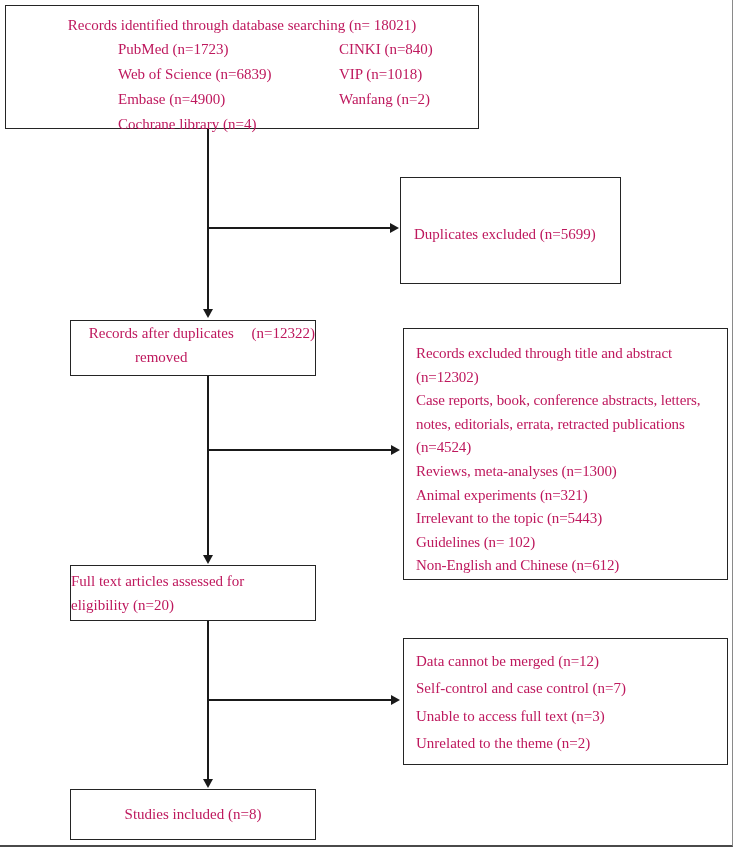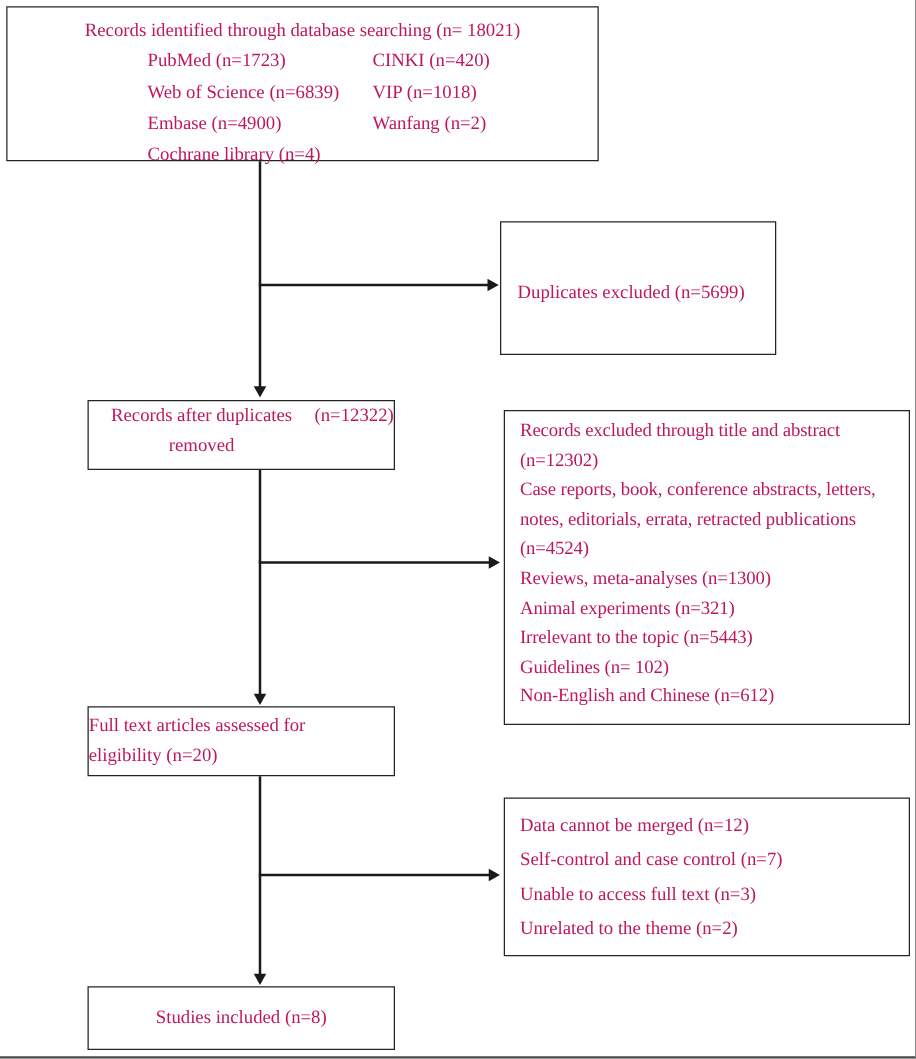--- a/index.html
+++ b/index.html
@@ -17,29 +17,29 @@
   }
   .box {
     position:absolute;
     border:1px solid #242424;
     background:#ffffff;
     box-sizing:border-box;
   }
   
   #b-identified { left:5px; top:5px; width:474px; height:124px; padding-top:7px; }
   .box-title { text-align:center; line-height:24px; }
-  .src-row { display:flex; padding-left:112px; line-height:25px; }
+  .src-row { display:flex; padding-left:112px; line-height:25px;gap:41px; }
   .src-l { display:inline-block; width:180px; white-space:nowrap; }
   .src-r { display:inline-block; white-space:nowrap; }
 
   #b-dup { left:400px; top:177px; width:221px; height:107px; display:flex; align-items:center; padding:8px 8px 0 13px; }
 
   #b-afterdup { left:70px; top:320px; width:246px; height:56px; display:flex; justify-content:center; text-align:center; line-height:24px; }
 
-  #b-tae { left:403px; top:328px; width:325px; height:252px; padding:5px 3px 6px 12px; line-height:23.6px; letter-spacing:-0.1px; }
+  #b-tae { left:403px; top:328px; width:325px; height:252px; padding:13px 3px 6px 12px; line-height:23.6px; letter-spacing:-0.1px; }
   #b-tae .ln { white-space:nowrap; }
 
   #b-fta { left:70px; top:565px; width:246px; height:56px; display:flex; flex-direction:column; justify-content:center; text-align:left; line-height:24px; }
 
   #b-fte { left:403px; top:638px; width:325px; height:127px; padding:9px 6px 8px 12px; line-height:27.4px; }
   #b-fte .ln { white-space:nowrap; }
 
   #b-included { left:70px; top:789px; width:246px; height:51px; display:flex; align-items:center; justify-content:center; }
 
   
@@ -74,21 +74,21 @@
 </style>
 </head>
 <body>
 
 <div class="figure">
 
   <div class="box" id="b-identified">
     <div class="box-title">Records identified through database searching (n= 18021)</div>
     <div class="src-row">
       <span class="src-l">PubMed (n=1723)</span>
-      <span class="src-r">CINKI (n=420)</span>
+      <span class="src-r">CINKI (n=840)</span>
     </div>
     <div class="src-row">
       <span class="src-l">Web of Science (n=6839)</span>
       <span class="src-r">VIP (n=1018)</span>
     </div>
     <div class="src-row">
       <span class="src-l">Embase (n=4900)</span>
       <span class="src-r">Wanfang (n=2)</span>
     </div>
     <div class="src-row">

